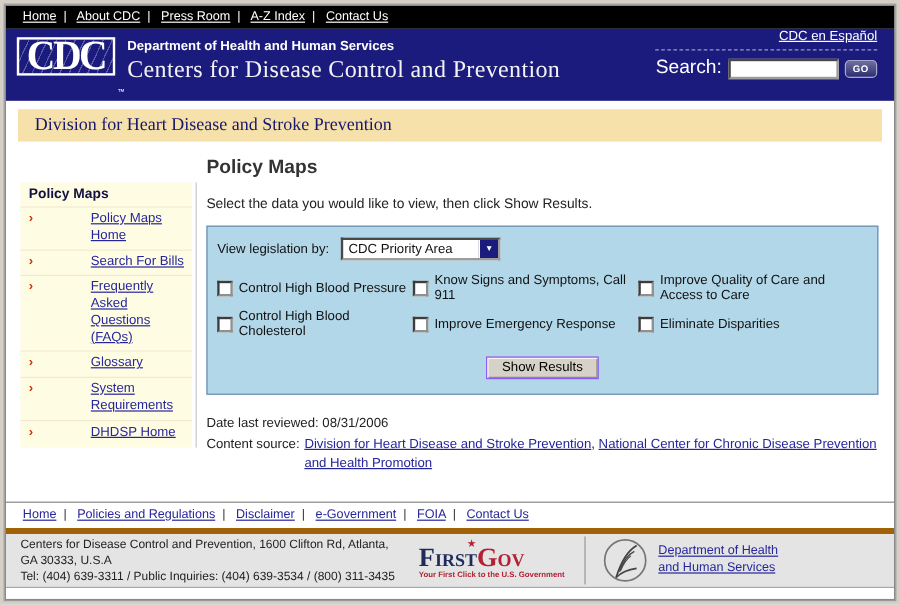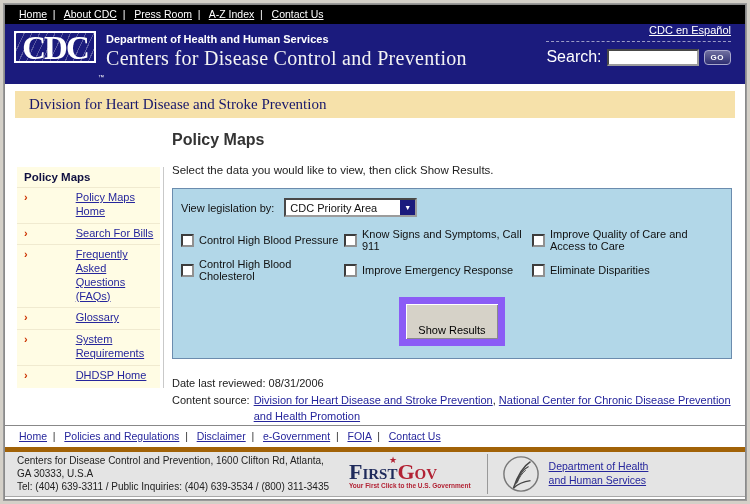--- a/index.html
+++ b/index.html
@@ -61,21 +61,21 @@
   .viewby-label{font-size:11px;color:#111;}
   .fake-select{display:inline-flex;align-items:center;border:2px inset #9c9c9c;background:#fff;height:19px;cursor:pointer;}
   .fake-select .val{font-size:11px;padding:0 22px 0 4px;color:#111;white-space:nowrap;}
   .fake-select .arrow-box{width:16px;align-self:stretch;background:var(--navy);color:#fff;display:flex;align-items:center;justify-content:center;font-size:7px;border-left:1px solid #fff;}
   .priorities-label{font-size:11px;color:#111;margin-bottom:5px;}
   .check-grid{display:grid;grid-template-columns:163px 188px 1fr;row-gap:6px;}
   .check-item{display:flex;align-items:center;font-size:11px;color:#111;}
   .check-item input{appearance:none;-webkit-appearance:none;width:13px;height:13px;background:#fff;border:2px inset #909090;margin:0 5px 0 0;flex:0 0 auto;cursor:pointer;}
   .btn-row{text-align:center;margin-top:15px;}
   .show-btn{font-family:"Liberation Sans",sans-serif;font-size:11px;color:#000;background:#d6d2c8;
-    border:7px solid #8b5cf6;box-shadow:inset 1px 1px 0 #fff, inset -1px -1px 0 #8a8a8a;padding:20px 12px 3px;cursor:pointer;}
+    border:1px solid #8b5cf6;box-shadow:inset 1px 1px 0 #fff, inset -1px -1px 0 #8a8a8a;padding:2px 12px 3px;cursor:pointer;}
 
   .meta{margin-top:16px;font-size:11px;color:#222;line-height:1.5;}
   .src-row{display:flex;}
   .src-label{white-space:nowrap;margin-right:4px;}
   .src-links{max-width:530px;}
   .meta a{color:var(--link);text-decoration:underline;}
   .src-link1::after{content:", ";text-decoration:none;color:#222;display:inline-block;white-space:pre;}
 
   
   .footer{margin-top:auto;flex:0 0 auto;}

